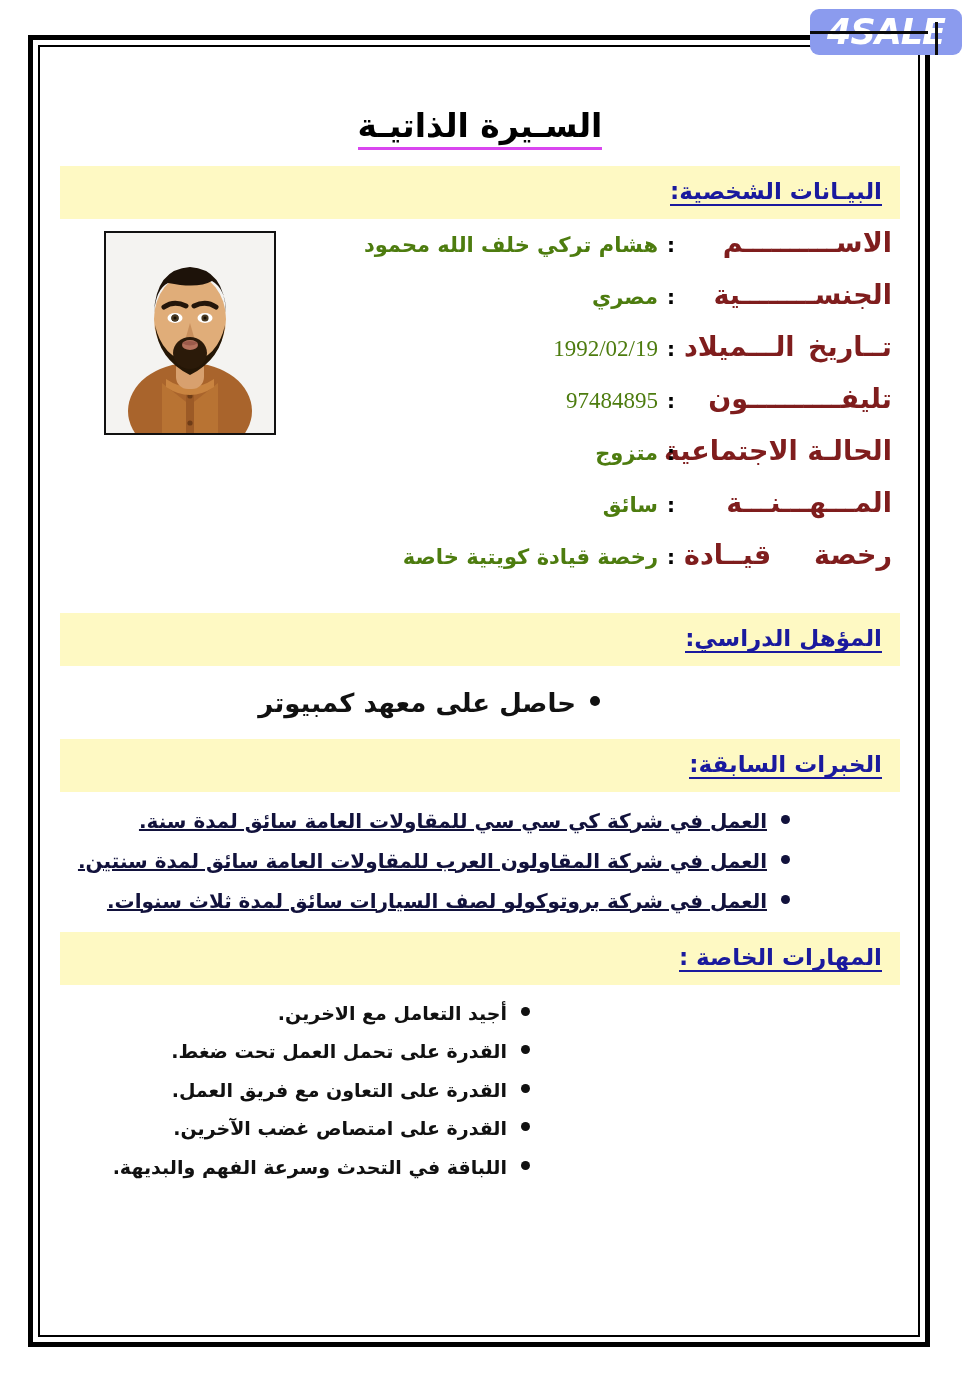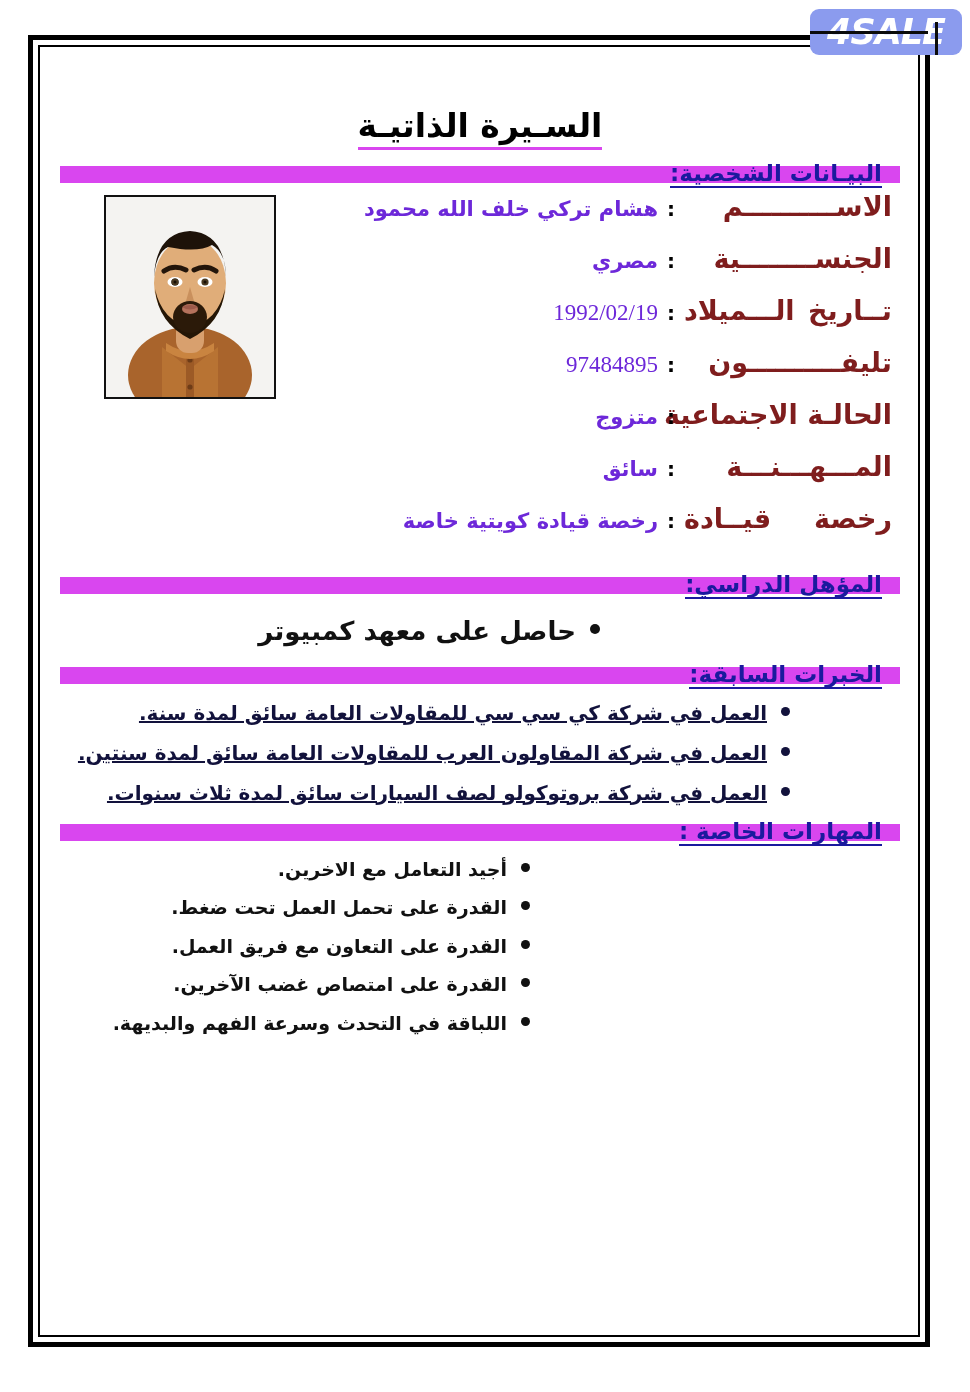--- a/index.html
+++ b/index.html
@@ -99,22 +99,22 @@
     font-weight: 900;
     color: #000000;
     letter-spacing: 0px;
     border-bottom: 3px solid #d946ef;
     padding-bottom: 1px;
     line-height: 1.2;
   }
 
   
   .section-band {
-    background: #d946ef;
-    height: 17px;
+    background: #fef9c3;
+    height: 53px;
     margin-top: 16px;
     display: flex;
     align-items: center;
     justify-content: flex-start;
     padding-right: 18px;
     box-sizing: border-box;
   }
   .section-band-title {
     font-size: 23px;
     font-weight: 900;
@@ -165,21 +165,21 @@
   }
   .field-colon {
     color: #000000;
     font-size: 20px;
     font-weight: 900;
     width: 26px;
     text-align: center;
     flex: 0 0 26px;
   }
   .field-value {
-    color: #6d28d9;
+    color: #4d7c0f;
     font-size: 21px;
     font-weight: 700;
     white-space: nowrap;
   }
   .field-value.ltr-num {
     direction: ltr;
     font-family: "Liberation Serif", "DejaVu Serif", serif;
     font-weight: 400;
     font-size: 23px;
   }

